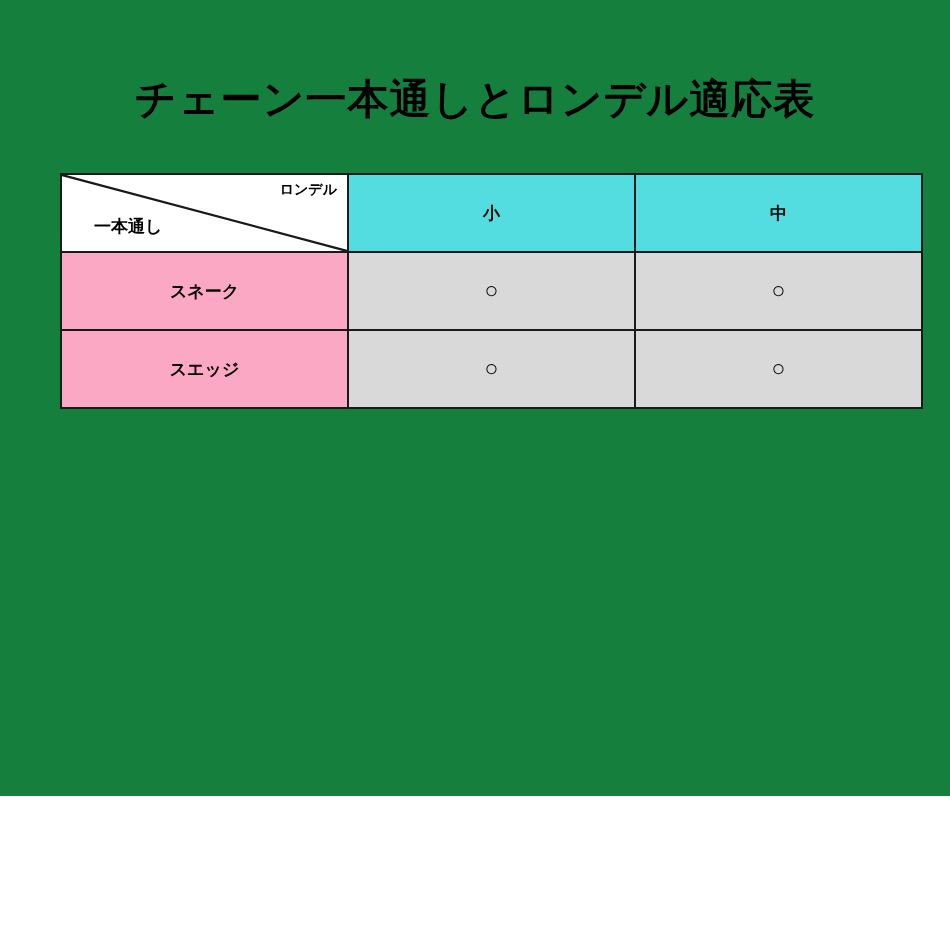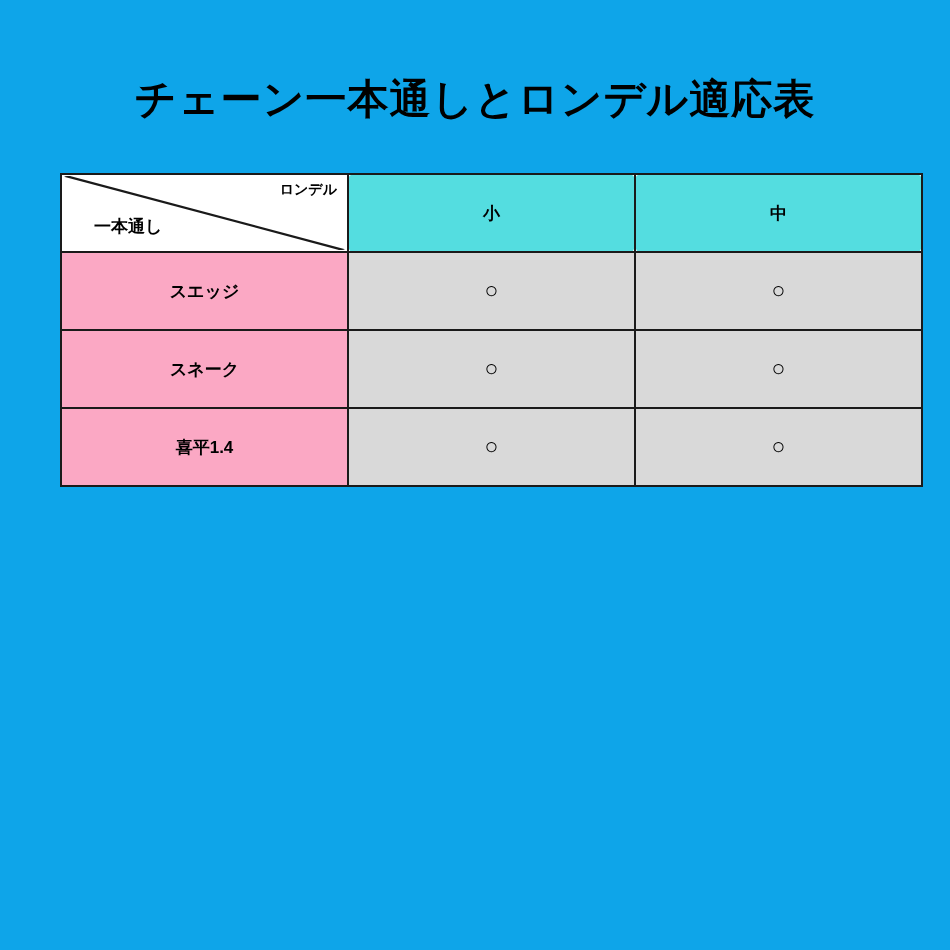--- a/index.html
+++ b/index.html
@@ -10,22 +10,22 @@
   body {
     width: 950px;
     height: 950px;
     font-family: "Liberation Sans", "DejaVu Sans", sans-serif;
     color: #000000;
     overflow: hidden;
   }
   .page {
     position: relative;
     width: 950px;
-    height: 950px;
-    background: #0ea5e9;
+    height: 796px;
+    background: #15803d;
   }
   .title {
     position: absolute;
     top: 72px;
     left: 0;
     width: 950px;
     text-align: center;
     font-size: 41px;
     font-weight: bold;
     letter-spacing: 1px;
@@ -48,21 +48,21 @@
     border: 2px solid #1a1a1a;
     padding: 0;
     text-align: center;
     vertical-align: middle;
     font-size: 17px;
     font-weight: bold;
   }
   .col-head-label { width: 285px; }
   .col-opt { width: 285px; }
 
-  tr.head-row td { height: 76px; border-radius: 6px; }
+  tr.head-row td { height: 76px; }
   tr.body-row td { height: 76px; }
 
   
   .corner {
     position: relative;
     background: #ffffff;
     overflow: hidden;
   }
   .corner svg {
     position: absolute;
@@ -129,35 +129,30 @@
               <line x1="0" y1="0" x2="285" y2="76" stroke="#1A1A1A" stroke-width="2.2"></line>
             </svg>
             <div class="col-axis">ロンデル</div>
             <div class="row-axis">一本通し</div>
           </td>
           <td class="head-opt col-opt">小</td>
           <td class="head-opt col-opt">中</td>
         </tr>
 
         <tr class="body-row">
+          <td class="row-label">スネーク</td>
+          <td class="cell-val"><span class="mark">○</span></td>
+          <td class="cell-val"><span class="mark">○</span></td>
+        </tr>
+
+        <tr class="body-row">
           <td class="row-label">スエッジ</td>
           <td class="cell-val"><span class="mark">○</span></td>
           <td class="cell-val"><span class="mark">○</span></td>
         </tr>
 
-        <tr class="body-row">
-          <td class="row-label">スネーク</td>
-          <td class="cell-val"><span class="mark">○</span></td>
-          <td class="cell-val"><span class="mark">○</span></td>
-        </tr>
 
-
-        <tr class="body-row">
-          <td class="row-label">喜平1.4</td>
-          <td class="cell-val"><span class="mark">○</span></td>
-          <td class="cell-val"><span class="mark">○</span></td>
-        </tr>
 
       </tbody>
     </table>
   </div>
 
 </div>
 
 </body></html>

